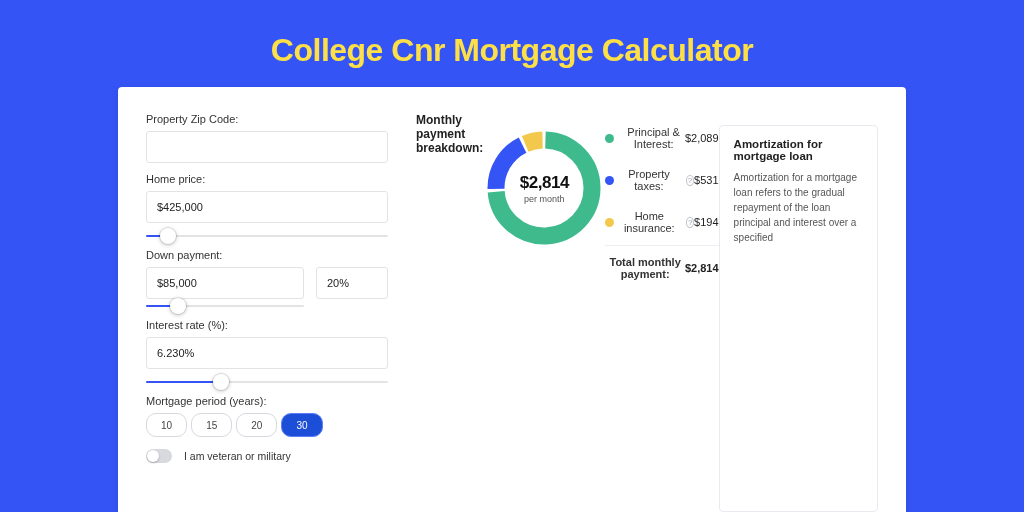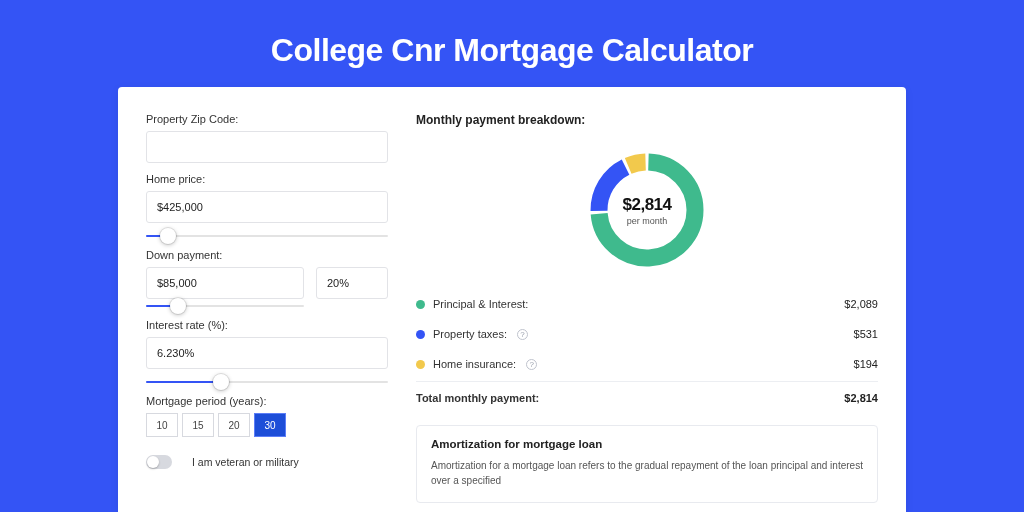--- a/index.html
+++ b/index.html
@@ -1,36 +1,36 @@
 <!DOCTYPE html>
 <html><head>
 <meta charset="utf-8">
 <style>
   * { box-sizing: border-box; margin: 0; padding: 0; }
   html, body { width: 1024px; height: 512px; overflow: hidden; font-family: -apple-system, BlinkMacSystemFont, "Segoe UI", Arial, sans-serif; }
   body { background: #3454f5; display: flex; flex-direction: column; align-items: center; }
-  .title { color: #ffffff; font-size: 32px; font-weight: 800; letter-spacing: -0.5px; margin-top: 32px; margin-bottom: 18px; }
+  .title { color: #fde047; font-size: 32px; font-weight: 800; letter-spacing: -0.5px; margin-top: 32px; margin-bottom: 18px; }
   .card { background: #fff; width: 788px; flex: 1; border-radius: 4px 4px 0 0; padding: 26px 28px 0 28px; display: flex; gap: 28px; overflow: hidden; box-shadow: 0 2px 8px rgba(0,0,0,.08); }
   .left { width: 242px; flex-shrink: 0; display: flex; flex-direction: column; }
-  .right { flex: 1; display: flex; flex-direction: column; }
+  .right { flex: 1; display: flex; flex-direction: row; }
 
   .label { font-size: 11px; color: #333; margin-bottom: 6px; }
   .field { width: 100%; height: 32px; border: 1px solid #e2e3e7; border-radius: 3px; background: #fff; padding: 0 10px; font-size: 11px; color: #222; }
   .field-wrap { margin-bottom: 10px; position: relative; }
   .slider-wrap { position: relative; height: 10px; margin-top: -2px; margin-bottom: 8px; }
   .track { position: absolute; top: 4px; left: 0; right: 0; height: 2px; background: #e3e3e3; border-radius: 2px; }
   .fill { position: absolute; top: 4px; left: 0; height: 2px; background: #3454f5; border-radius: 2px; }
   .thumb { position: absolute; top: -3px; width: 16px; height: 16px; background: #fff; border-radius: 50%; box-shadow: 0 0 0 1px rgba(0,0,0,.1), 0 1px 4px rgba(0,0,0,.25); transform: translateX(-50%); }
   .dp-row { display: flex; gap: 12px; }
   .dp-row .dp-amt { flex: 1; position: relative; }
   .dp-row .dp-pct { width: 72px; }
   .period-row { display: flex; gap: 4px; margin-bottom: 12px; }
-  .period-btn { flex: none; min-width: 32px; padding: 0 0; height: 24px; border: 1px solid #d7d9df; background: #fff; color: #444; font-size: 10px; border-radius: 0; display: flex; align-items: center; justify-content: center; cursor: pointer; }
+  .period-btn { flex: none; min-width: 32px; padding: 0 14px; height: 24px; border: 1px solid #d7d9df; background: #fff; color: #444; font-size: 10px; border-radius: 10px; display: flex; align-items: center; justify-content: center; cursor: pointer; }
   .period-btn.active { background: #1d4ed8; border-color: #5b7df7; color: #fff; }
-  .toggle-row { display: flex; align-items: center; gap: 20px; margin-top: 6px; }
+  .toggle-row { display: flex; align-items: center; gap: 12px; }
   .toggle { width: 26px; height: 14px; background: #d7d9df; border-radius: 10px; position: relative; cursor: pointer; }
   .toggle-knob { width: 12px; height: 12px; background: #fff; border-radius: 50%; position: absolute; top: 1px; left: 1px; box-shadow: 0 1px 2px rgba(0,0,0,.25); }
   .toggle-label { font-size: 10.5px; color: #333; }
 
   .section-title { font-size: 12px; font-weight: 700; color: #222; margin-bottom: 8px; }
   .donut-area { display: flex; justify-content: center; align-items: center; height: 150px; }
   .donut { position: relative; width: 122px; height: 122px; }
   .donut svg { transform: rotate(-90deg); }
   .donut-center { position: absolute; inset: 0; display: flex; flex-direction: column; align-items: center; justify-content: center; }
   .donut-amount { font-size: 17px; font-weight: 800; color: #111; letter-spacing: -0.5px; }

